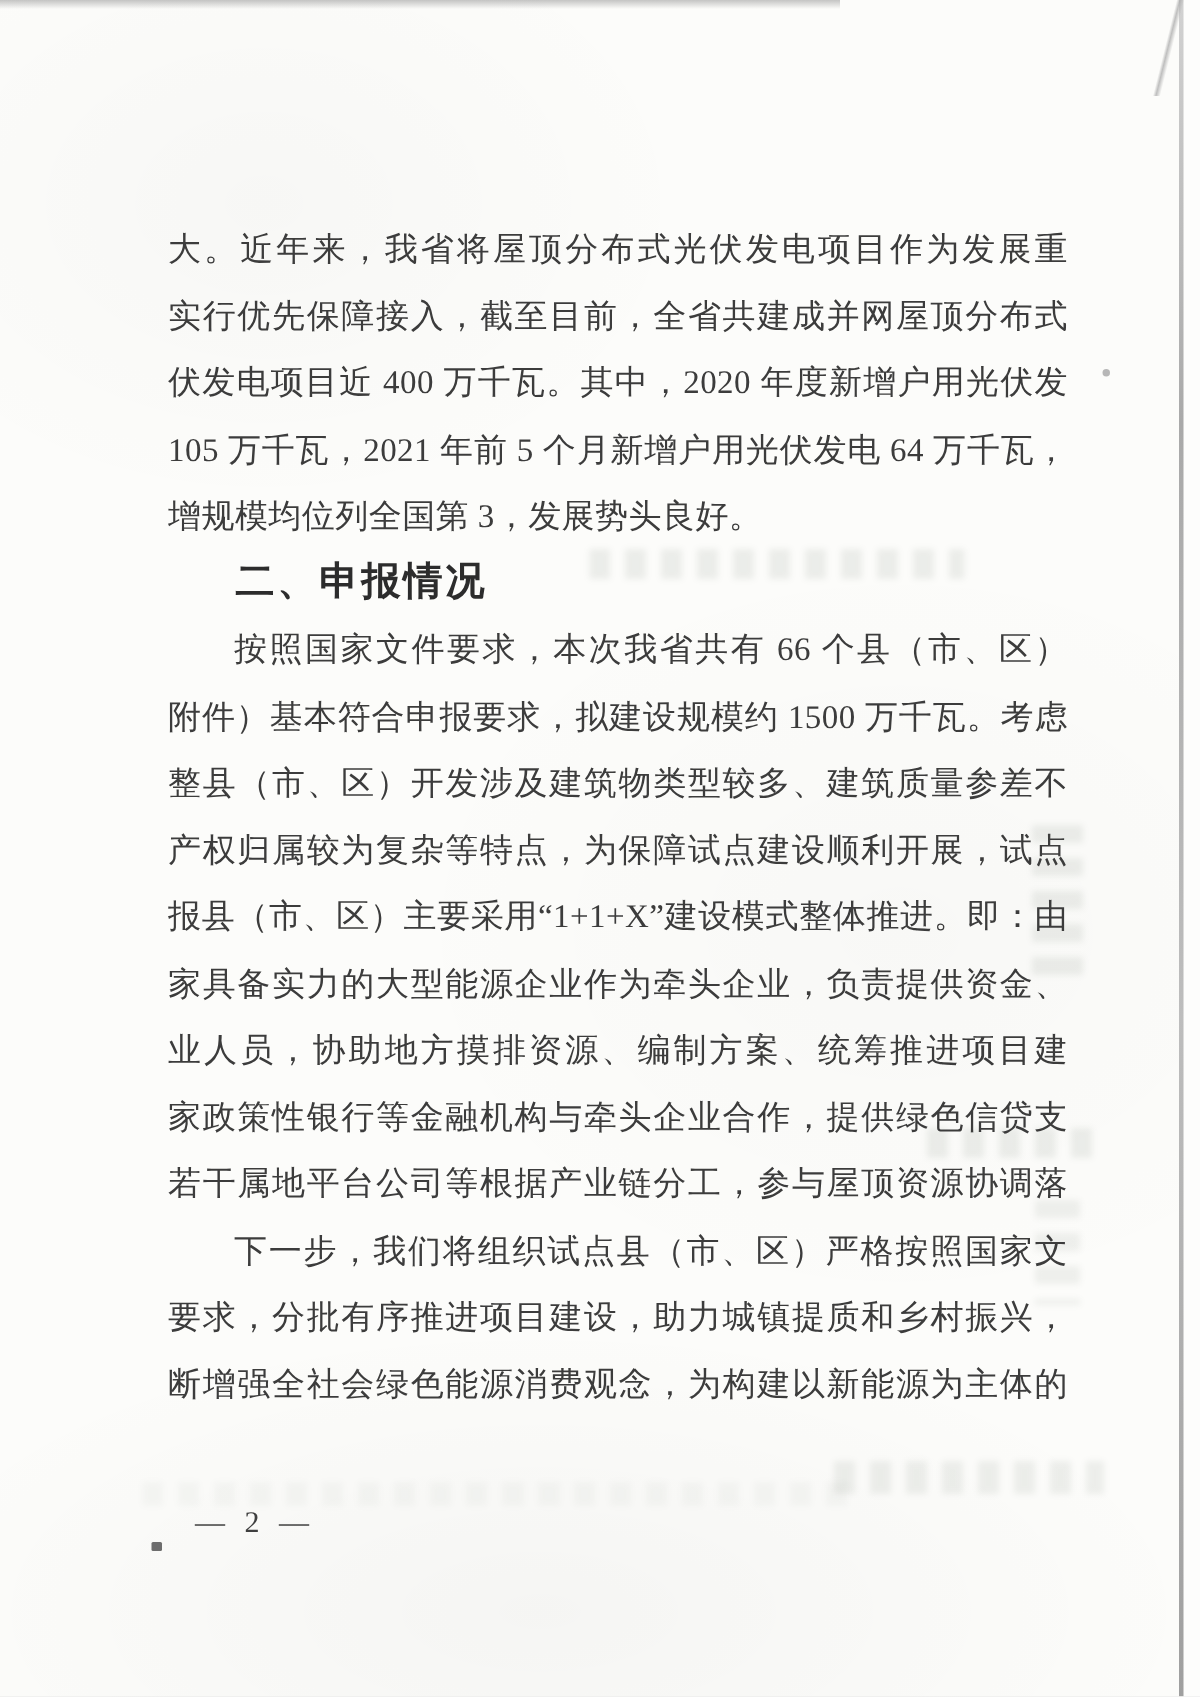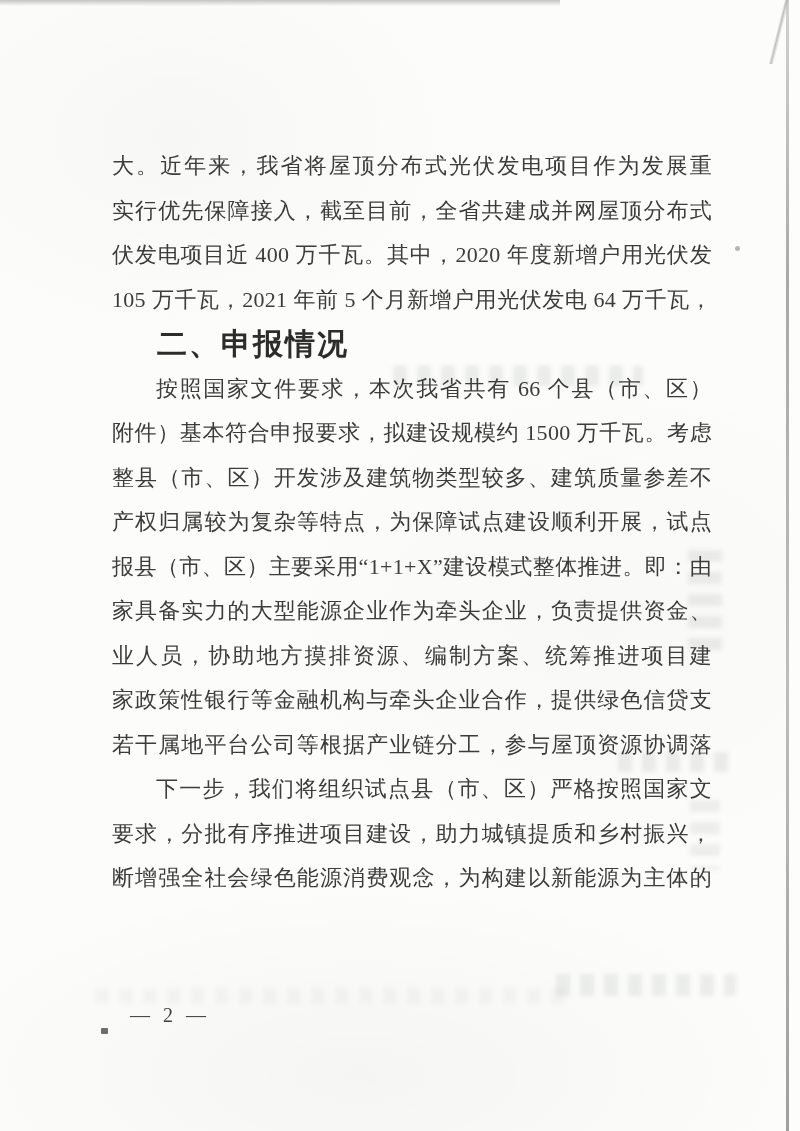--- a/index.html
+++ b/index.html
@@ -22,22 +22,22 @@
   }
   .ln{
     height:44.5px;line-height:44.5px;
     text-align:justify;text-align-last:justify;
     overflow:hidden;white-space:normal;
     letter-spacing:0.3px;
   }
   .ln.end{text-align:left;text-align-last:left;}
   .ln.ind{padding-left:44px;}
   .ln.heading{
-    font-family:Liberation Sans, sans-serif;
-    font-weight:700;color:#2c2c2c;font-size:30px;
+    font-family:Liberation Mono, monospace;
+    font-weight:700;color:#2c2c2c;font-size:26px;
     text-align:right;text-align-last:left;
     padding-left:45px;letter-spacing:2px;
   }
   
   .page-number{
     position:absolute;left:130px;top:1000px;
     font-size:20px;color:#3f3f3f;letter-spacing:4px;
     line-height:30px;
   }
   
@@ -88,20 +88,21 @@
   <div class="artifact smudge-h sm5"></div>
   <div class="artifact smudge-h sm6"></div>
   <div class="artifact speck"></div>
   <div class="artifact dot1"></div>
 
   <div class="textblock">
     <div class="ln">大。近年来，我省将屋顶分布式光伏发电项目作为发展重点，</div>
     <div class="ln">实行优先保障接入，截至目前，全省共建成并网屋顶分布式光</div>
     <div class="ln">伏发电项目近 400 万千瓦。其中，2020 年度新增户用光伏发电</div>
     <div class="ln">105 万千瓦，2021 年前 5 个月新增户用光伏发电 64 万千瓦，新</div>
+    <div class="ln end">增规模均位列全国第 3，发展势头良好。</div>
 
     <div class="ln heading">二、申报情况</div>
 
     <div class="ln ind">按照国家文件要求，本次我省共有 66 个县（市、区）（见</div>
     <div class="ln">附件）基本符合申报要求，拟建设规模约 1500 万千瓦。考虑到</div>
     <div class="ln">整县（市、区）开发涉及建筑物类型较多、建筑质量参差不齐、</div>
     <div class="ln">产权归属较为复杂等特点，为保障试点建设顺利开展，试点申</div>
     <div class="ln">报县（市、区）主要采用“1+1+X”建设模式整体推进。即：由 1</div>
     <div class="ln">家具备实力的大型能源企业作为牵头企业，负责提供资金、专</div>
     <div class="ln">业人员，协助地方摸排资源、编制方案、统筹推进项目建设；1</div>

